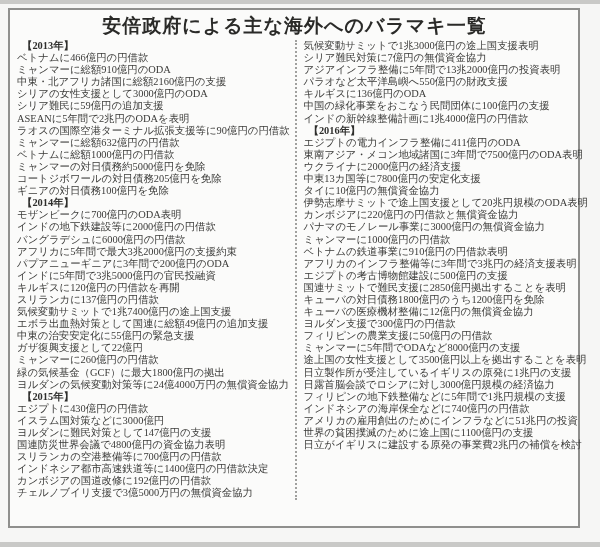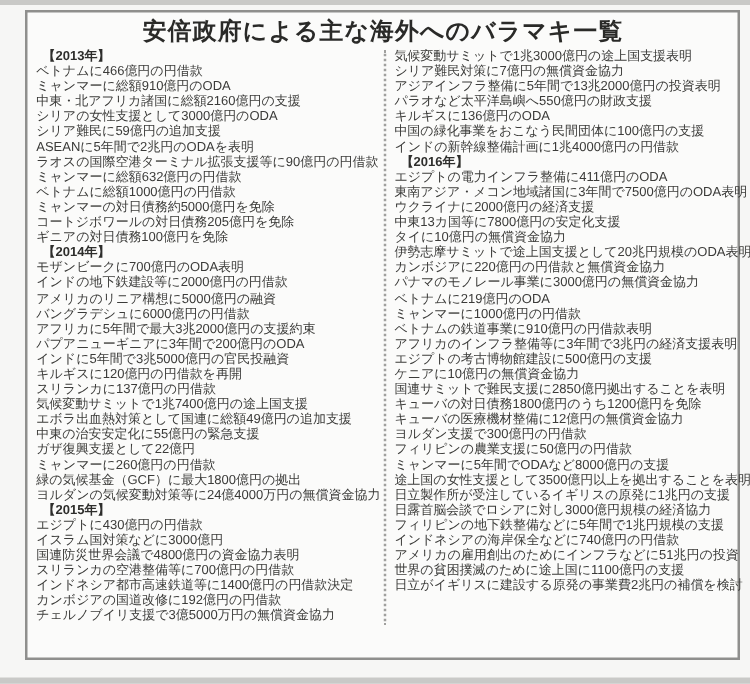--- a/index.html
+++ b/index.html
@@ -18,21 +18,21 @@
     background: #c9c9c7;
   }
   .scan-edge-bottom {
     position: absolute;
     left: 0; top: 542px;
     width: 600px; height: 5px;
     background: #c9c9c7;
   }
   .flyer-box {
     position: absolute;
-    left: 20px;
+    left: 8px;
     top: 8px;
     width: 572px;
     height: 520px;
     background: #fbfbfa;
     border: 2px solid #8f8f8d;
     box-sizing: border-box;
     padding: 3px 6px 2px 7px;
   }
   .flyer-title {
     margin: 0;
@@ -40,20 +40,21 @@
     font-size: 19px;
     font-weight: bold;
     letter-spacing: 1px;
     color: #2a2a28;
     line-height: 26px;
   }
   .cols {
     display: flex;
     width: 100%;
     margin-top: 1px;
+    font-family: Liberation Serif, serif;
   }
   .col {
     width: 50%;
     box-sizing: border-box;
   }
   .col-left { padding-right: 6px; }
   .col-right {
     border-left: 2px dotted #a0a09e;
     padding-left: 7px;
   }
@@ -88,37 +89,37 @@
         <div class="line item">ASEANに5年間で2兆円のODAを表明</div>
         <div class="line item">ラオスの国際空港ターミナル拡張支援等に90億円の円借款</div>
         <div class="line item">ミャンマーに総額632億円の円借款</div>
         <div class="line item">ベトナムに総額1000億円の円借款</div>
         <div class="line item">ミャンマーの対日債務約5000億円を免除</div>
         <div class="line item">コートジボワールの対日債務205億円を免除</div>
         <div class="line item">ギニアの対日債務100億円を免除</div>
         <div class="line year">【2014年】</div>
         <div class="line item">モザンビークに700億円のODA表明</div>
         <div class="line item">インドの地下鉄建設等に2000億円の円借款</div>
-        <div class="line item">アメリカのリニア構想に5000億円の融資</div>
         <div class="line item">バングラデシュに6000億円の円借款</div>
         <div class="line item">アフリカに5年間で最大3兆2000億円の支援約束</div>
         <div class="line item">パプアニューギニアに3年間で200億円のODA</div>
         <div class="line item">インドに5年間で3兆5000億円の官民投融資</div>
         <div class="line item">キルギスに120億円の円借款を再開</div>
         <div class="line item">スリランカに137億円の円借款</div>
         <div class="line item">気候変動サミットで1兆7400億円の途上国支援</div>
         <div class="line item">エボラ出血熱対策として国連に総額49億円の追加支援</div>
         <div class="line item">中東の治安安定化に55億円の緊急支援</div>
         <div class="line item">ガザ復興支援として22億円</div>
         <div class="line item">ミャンマーに260億円の円借款</div>
         <div class="line item">緑の気候基金（GCF）に最大1800億円の拠出</div>
         <div class="line item">ヨルダンの気候変動対策等に24億4000万円の無償資金協力</div>
         <div class="line year">【2015年】</div>
         <div class="line item">エジプトに430億円の円借款</div>
         <div class="line item">イスラム国対策などに3000億円</div>
+        <div class="line item">ヨルダンに難民対策として147億円の支援</div>
         <div class="line item">国連防災世界会議で4800億円の資金協力表明</div>
         <div class="line item">スリランカの空港整備等に700億円の円借款</div>
         <div class="line item">インドネシア都市高速鉄道等に1400億円の円借款決定</div>
         <div class="line item">カンボジアの国道改修に192億円の円借款</div>
         <div class="line item">チェルノブイリ支援で3億5000万円の無償資金協力</div>
       </div>
     <div class="col col-right">
         <div class="line item">気候変動サミットで1兆3000億円の途上国支援表明</div>
         <div class="line item">シリア難民対策に7億円の無償資金協力</div>
         <div class="line item">アジアインフラ整備に5年間で13兆2000億円の投資表明</div>
@@ -128,26 +129,24 @@
         <div class="line item">インドの新幹線整備計画に1兆4000億円の円借款</div>
         <div class="line year">【2016年】</div>
         <div class="line item">エジプトの電力インフラ整備に411億円のODA</div>
         <div class="line item">東南アジア・メコン地域諸国に3年間で7500億円のODA表明</div>
         <div class="line item">ウクライナに2000億円の経済支援</div>
         <div class="line item">中東13カ国等に7800億円の安定化支援</div>
         <div class="line item">タイに10億円の無償資金協力</div>
         <div class="line item">伊勢志摩サミットで途上国支援として20兆円規模のODA表明</div>
         <div class="line item">カンボジアに220億円の円借款と無償資金協力</div>
         <div class="line item">パナマのモノレール事業に3000億円の無償資金協力</div>
-        <div class="line item">ベトナムに219億円のODA</div>
         <div class="line item">ミャンマーに1000億円の円借款</div>
         <div class="line item">ベトナムの鉄道事業に910億円の円借款表明</div>
         <div class="line item">アフリカのインフラ整備等に3年間で3兆円の経済支援表明</div>
         <div class="line item">エジプトの考古博物館建設に500億円の支援</div>
-        <div class="line item">ケニアに10億円の無償資金協力</div>
         <div class="line item">国連サミットで難民支援に2850億円拠出することを表明</div>
         <div class="line item">キューバの対日債務1800億円のうち1200億円を免除</div>
         <div class="line item">キューバの医療機材整備に12億円の無償資金協力</div>
         <div class="line item">ヨルダン支援で300億円の円借款</div>
         <div class="line item">フィリピンの農業支援に50億円の円借款</div>
         <div class="line item">ミャンマーに5年間でODAなど8000億円の支援</div>
         <div class="line item">途上国の女性支援として3500億円以上を拠出することを表明</div>
         <div class="line item">日立製作所が受注しているイギリスの原発に1兆円の支援</div>
         <div class="line item">日露首脳会談でロシアに対し3000億円規模の経済協力</div>
         <div class="line item">フィリピンの地下鉄整備などに5年間で1兆円規模の支援</div>

